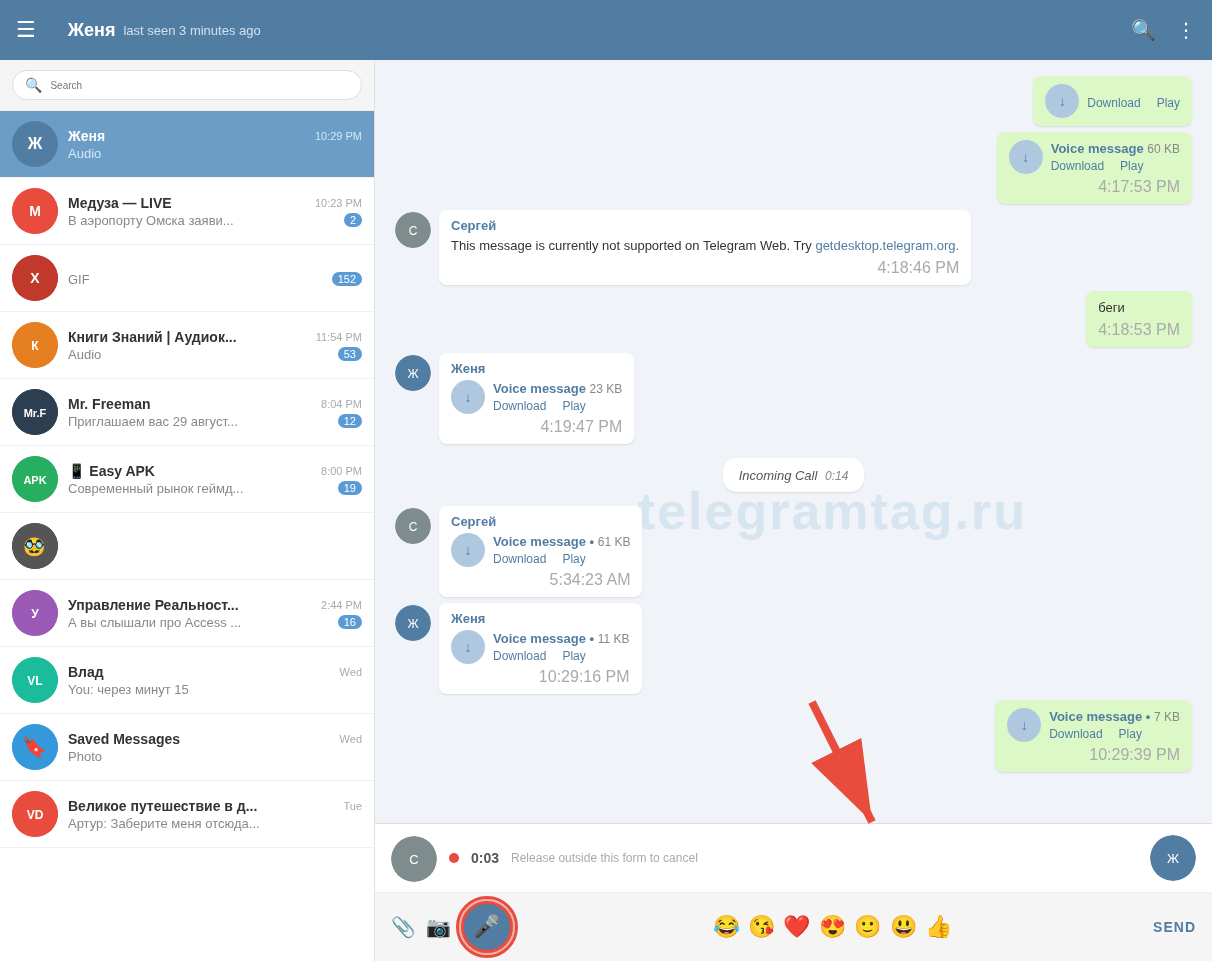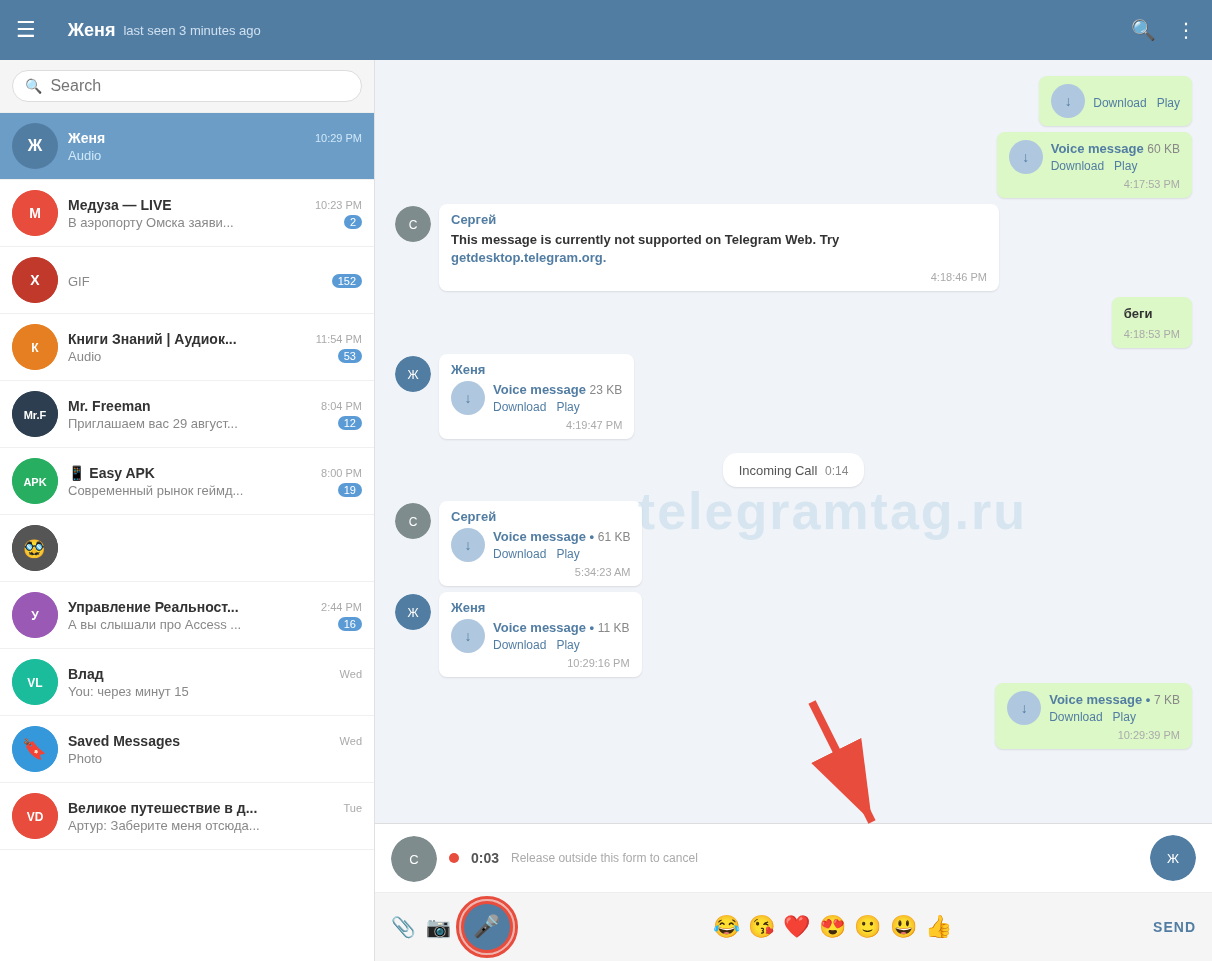--- a/index.html
+++ b/index.html
@@ -44,21 +44,21 @@
     .search-input-wrap {
       background: #fff;
       border: 1px solid #ddd;
       border-radius: 20px;
       display: flex;
       align-items: center;
       padding: 6px 12px;
       gap: 8px;
     }
     .search-icon { color: #aaa; font-size: 14px; }
-    .search-input { border: none; outline: none; font-size: 16px; color: #555; background: transparent; width: 100%; }
+    .search-input { border: none; outline: none; font-size: 10px; color: #555; background: transparent; width: 100%; }
 
     .chat-list { overflow-y: auto; flex: 1; }
     .chat-item {
       display: flex;
       align-items: center;
       padding: 10px 12px;
       cursor: pointer;
       border-bottom: 1px solid #f0f0f0;
       gap: 10px;
     }
@@ -118,36 +118,36 @@
     .msg-bubble {
       background: #fff;
       border-radius: 8px;
       padding: 8px 12px;
       max-width: 560px;
       box-shadow: 0 1px 2px rgba(0,0,0,0.1);
     }
     .msg-bubble.right-bubble { background: #dcf8c6; }
 
     .msg-sender { font-size: 13px; font-weight: 600; color: #527da3; margin-bottom: 4px; }
-    .msg-text { font-size: 13px; color: #333; line-height: 1.4; font-weight: bold; }
+    .msg-text { font-size: 13px; color: #333; line-height: 1.4; }
     .msg-link { color: #527da3; text-decoration: none; font-size: 13px; }
-    .msg-time { font-size: 11px; color: #aaa; text-align: right; margin-top: 4px; }
+    .msg-time { font-size: 16px; color: #aaa; text-align: right; margin-top: 4px; }
 
     .voice-msg { display: flex; align-items: center; gap: 8px; }
     .download-btn-circle {
       width: 34px; height: 34px; border-radius: 50%;
       background: #b0c8df;
       display: flex; align-items: center; justify-content: center;
       cursor: pointer; flex-shrink: 0;
     }
     .download-arrow { color: #527da3; font-size: 14px; }
 
     .voice-info { display: flex; flex-direction: column; }
     .voice-label { font-size: 13px; font-weight: 600; color: #527da3; }
-    .voice-actions { display: flex; gap: 10px; margin-top: 3px; }
+    .voice-actions { display: flex; gap: 16px; margin-top: 3px; }
     .voice-action-link { font-size: 12px; color: #527da3; cursor: pointer; }
 
     .date-divider {
       text-align: center;
       margin: 10px 0;
     }
     .date-divider span {
       background: #b0bec5;
       color: #fff;
       font-size: 11px;
@@ -155,20 +155,21 @@
       border-radius: 10px;
     }
 
     .incoming-call-bubble {
       background: #fff;
       border-radius: 14px;
       padding: 8px 16px;
       text-align: center;
       box-shadow: 0 1px 2px rgba(0,0,0,0.1);
       align-self: center;
+      font-style: italic;
     }
     .incoming-call-text { font-size: 13px; color: #555; }
     .incoming-call-time { font-size: 12px; color: #888; margin-left: 4px; }
 
     
     .input-area {
       background: #f5f5f5;
       border-top: 1px solid #ddd;
       flex-shrink: 0;
     }

